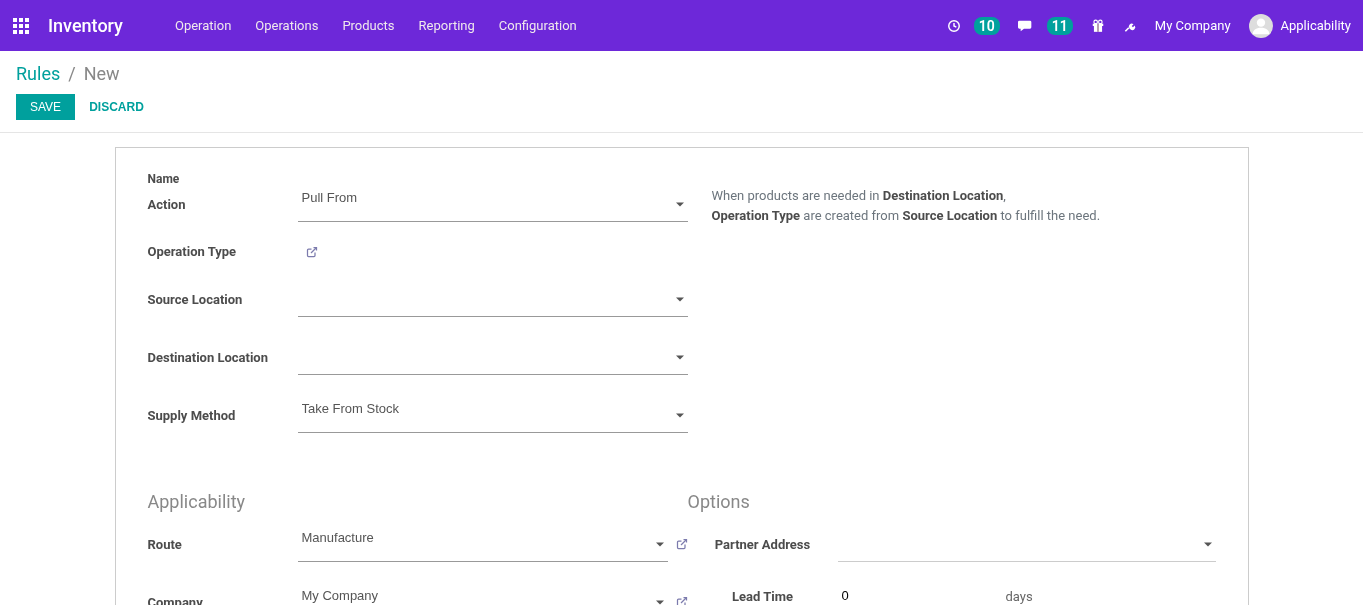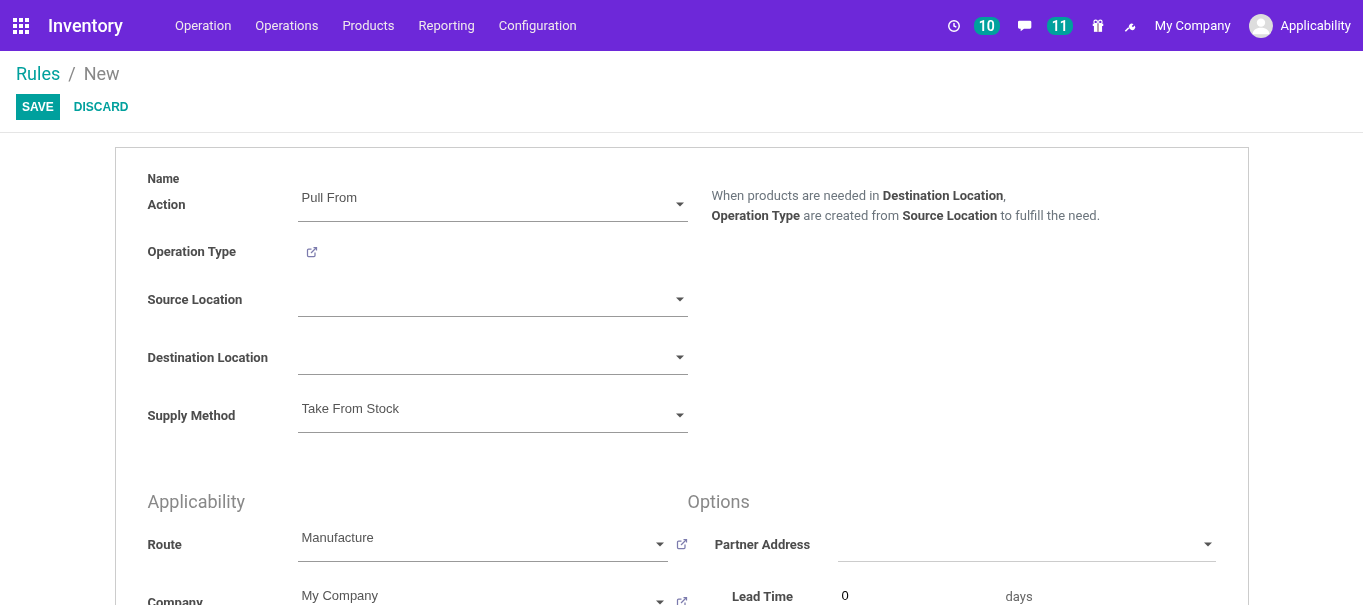--- a/index.html
+++ b/index.html
@@ -114,23 +114,23 @@
   }
   .action-buttons {
     display: flex;
     gap: 14px;
     align-items: center;
   }
   .btn-primary {
     background: #00a09d;
     color: #fff;
     border: none;
-    padding: 6px 6px;
+    padding: 6px 14px;
     font-size: 12px;
-    font-weight: 700;
+    font-weight: 400;
     cursor: pointer;
     text-transform: uppercase;
     text-align: center;
   }
   .btn-link {
     background: none;
     border: none;
     color: #00a09d;
     font-size: 12px;
     font-weight: 600;

